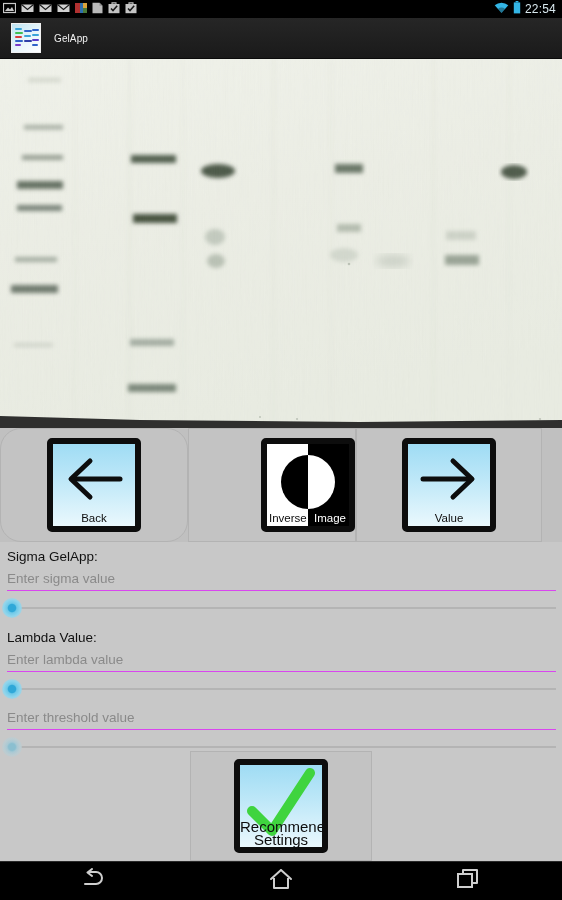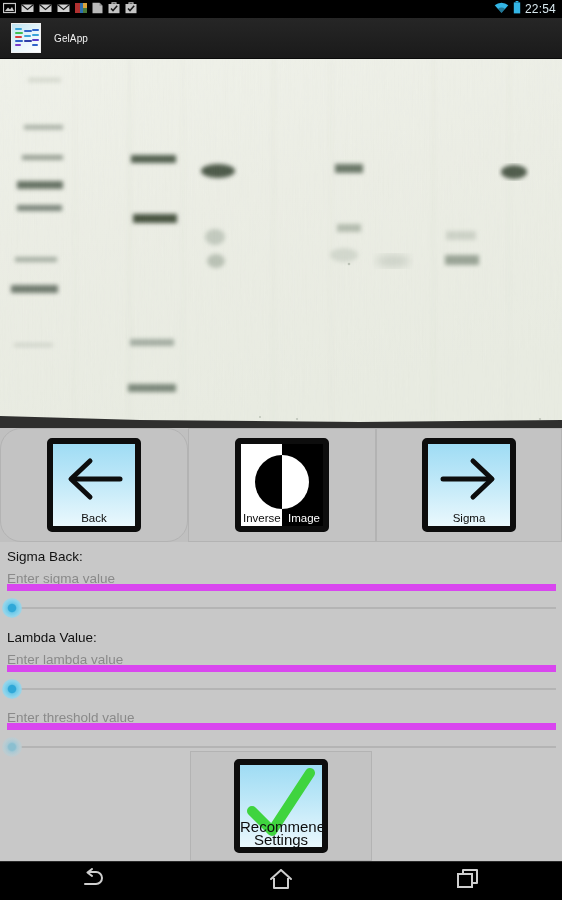--- a/index.html
+++ b/index.html
@@ -104,21 +104,21 @@
     position: relative;
     height: 114px;
     display: flex;
     align-items: center;
     justify-content: center;
     background: #c3c3c3;
     border: 1px solid #b3b3b3;
     box-sizing: border-box;
   }
   .cell-back { width: 188px; border-radius: 21px; }
-  .cell-inv  { width: 188px; }
+  .cell-inv  { width: 168px; justify-content: flex-end; }
   .cell-next { width: 186px; }
 
   .imgbtn {
     width: 94px; height: 94px;
     box-sizing: border-box;
     border: 6px solid #0d0d0d;
     border-radius: 5px;
     position: relative;
     overflow: hidden;
     background: #ffffff;
@@ -194,21 +194,21 @@
     color: #111111;
     padding: 6px 0 0 7px;
     line-height: 17px;
   }
   .field-input {
     margin: 2px 6px 0 7px;
     height: 24px;
     font-size: 13.5px;
     color: #8a8a8a;
     line-height: 23px;
-    border-bottom: 7px solid #d946ef;
+    border-bottom: 1px solid #d946ef;
     box-sizing: border-box;
     white-space: nowrap;
     overflow: hidden;
   }
   .seekbar {
     position: relative;
     height: 30px;
     margin-top: 2px;
   }
   .seek-track {
@@ -474,28 +474,28 @@
     </div>
 
     <div class="btn-cell cell-next">
       <div class="imgbtn btn-blue">
         <div class="btn-glyph">
           <svg width="62" height="46" viewBox="0 0 62 46">
             <path d="M5 23 H52" stroke="#0d0d0d" stroke-width="5" fill="none" stroke-linecap="round"></path>
             <path d="M35 5 L54 23 L35 41" stroke="#0d0d0d" stroke-width="5" fill="none" stroke-linecap="round" stroke-linejoin="round"></path>
           </svg>
         </div>
-        <div class="btn-caption">Sigma</div>
+        <div class="btn-caption">Value</div>
       </div>
     </div>
   </div>
 
   <div id="form">
 
-    <div class="field-label">Sigma Back:</div>
+    <div class="field-label">Sigma GelApp:</div>
     <div class="field-input">Enter sigma value</div>
     <div class="seekbar">
       <div class="seek-track"></div>
       <div class="seek-thumb"></div>
     </div>
 
     <div class="field-label">Lambda Value:</div>
     <div class="field-input">Enter lambda value</div>
     <div class="seekbar">
       <div class="seek-track"></div>

